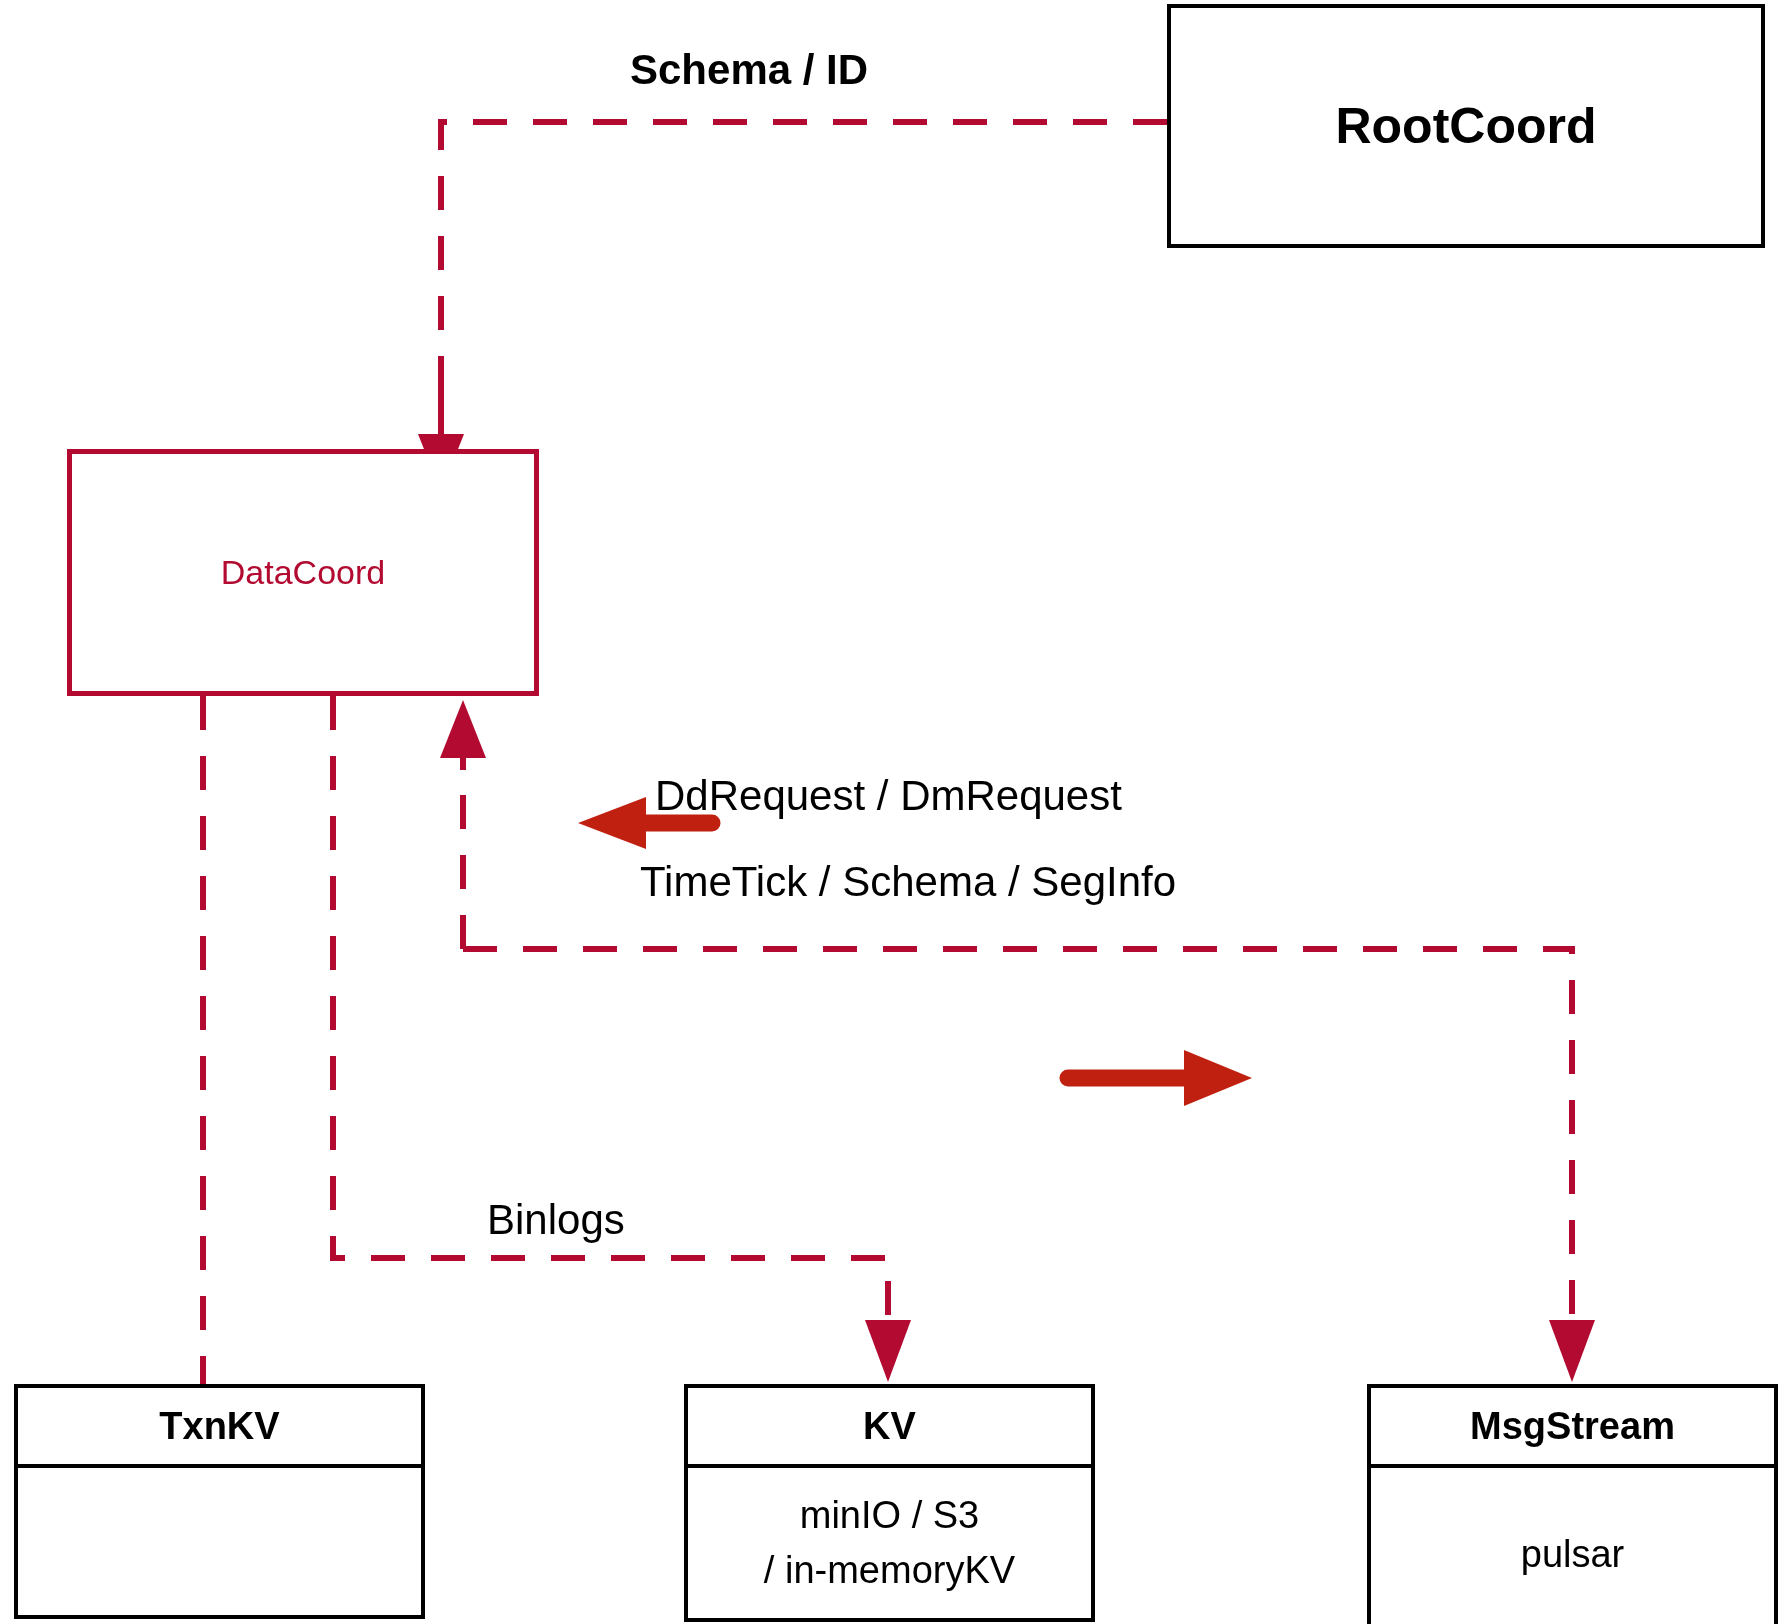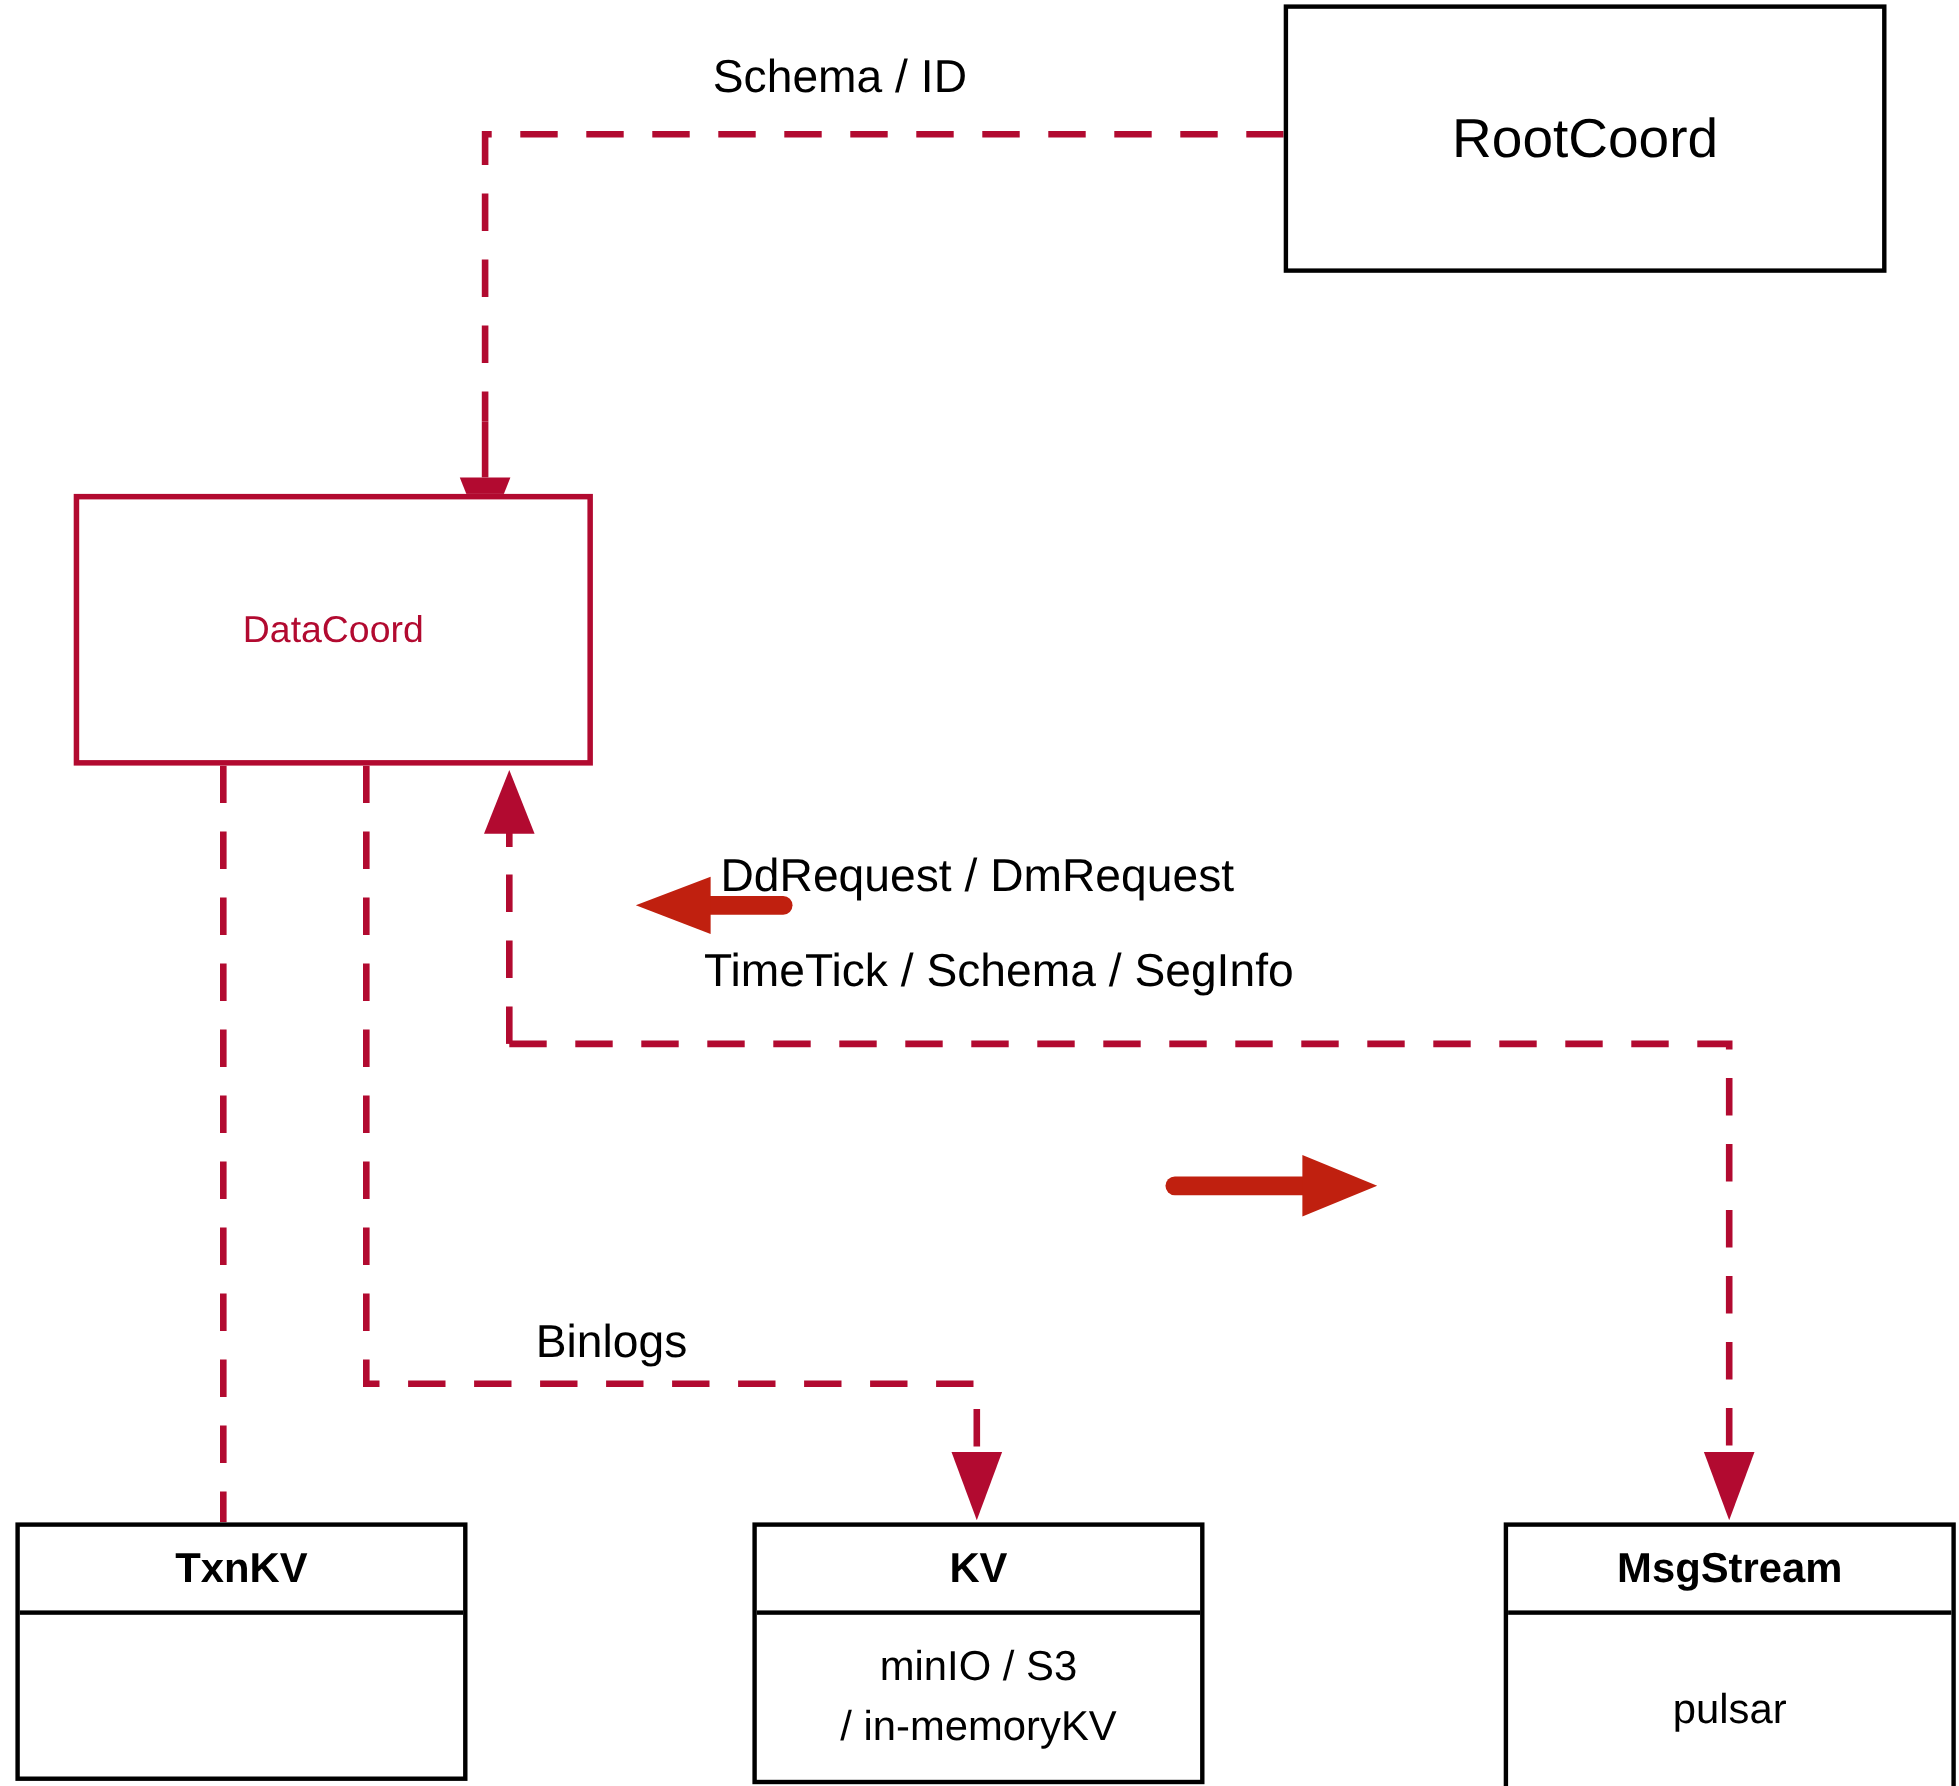--- a/index.html
+++ b/index.html
@@ -132,21 +132,21 @@
     <g>
       <path d="M712,823 L640,823" stroke="#C0200F" stroke-width="17" stroke-linecap="round" fill="none"></path>
       <path d="M578,823 L646,797 L646,849 z" fill="#C0200F"></path>
     </g>
     <g>
       <path d="M1068,1078 L1186,1078" stroke="#C0200F" stroke-width="17" stroke-linecap="round" fill="none"></path>
       <path d="M1252,1078 L1184,1050 L1184,1106 z" fill="#C0200F"></path>
     </g>
   </svg>
 
-  <div class="node black" style="left:1167px; top:4px; width:548px; height:244px;">
+  <div class="node black" style="left:1167px; top:4px; width:598px; height:244px;font-weight:bold;">
     <div class="node-title-plain">RootCoord</div>
   </div>
 
   <div class="node red" style="left:67px; top:449px; width:472px; height:247px;">
     <div class="node-title-red">DataCoord</div>
   </div>
 
   <div class="node black" style="left:14px; top:1384px; width:411px; height:235px;">
     <div class="cls-head">TxnKV</div>
   </div>
@@ -159,21 +159,21 @@
     </div>
   </div>
 
   <div class="node black" style="left:1367px; top:1384px; width:411px; height:262px;">
     <div class="cls-head">MsgStream</div>
     <div class="cls-body">
       <div>pulsar</div>
     </div>
   </div>
 
-  <div class="edge-label" style="left:648px; top:46px;">Schema / ID</div>
+  <div class="edge-label" style="left:630px; top:46px;font-weight:bold;">Schema / ID</div>
 
   <div class="edge-label" style="left:655px; top:772px;">DdRequest / DmRequest</div>
 
   <div class="edge-label" style="left:640px; top:858px;">TimeTick / Schema / SegInfo</div>
 
   <div class="edge-label" style="left:487px; top:1196px;">Binlogs</div>
 
 </div>
 
 </body></html>

